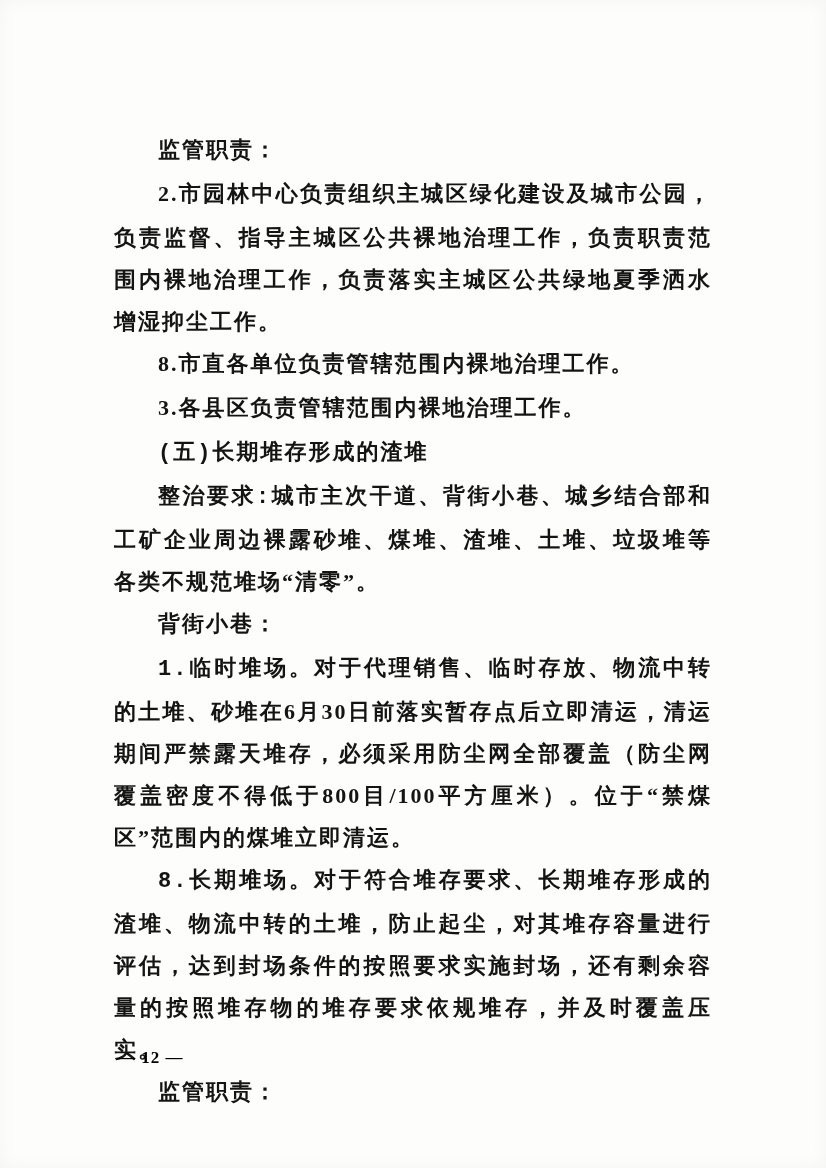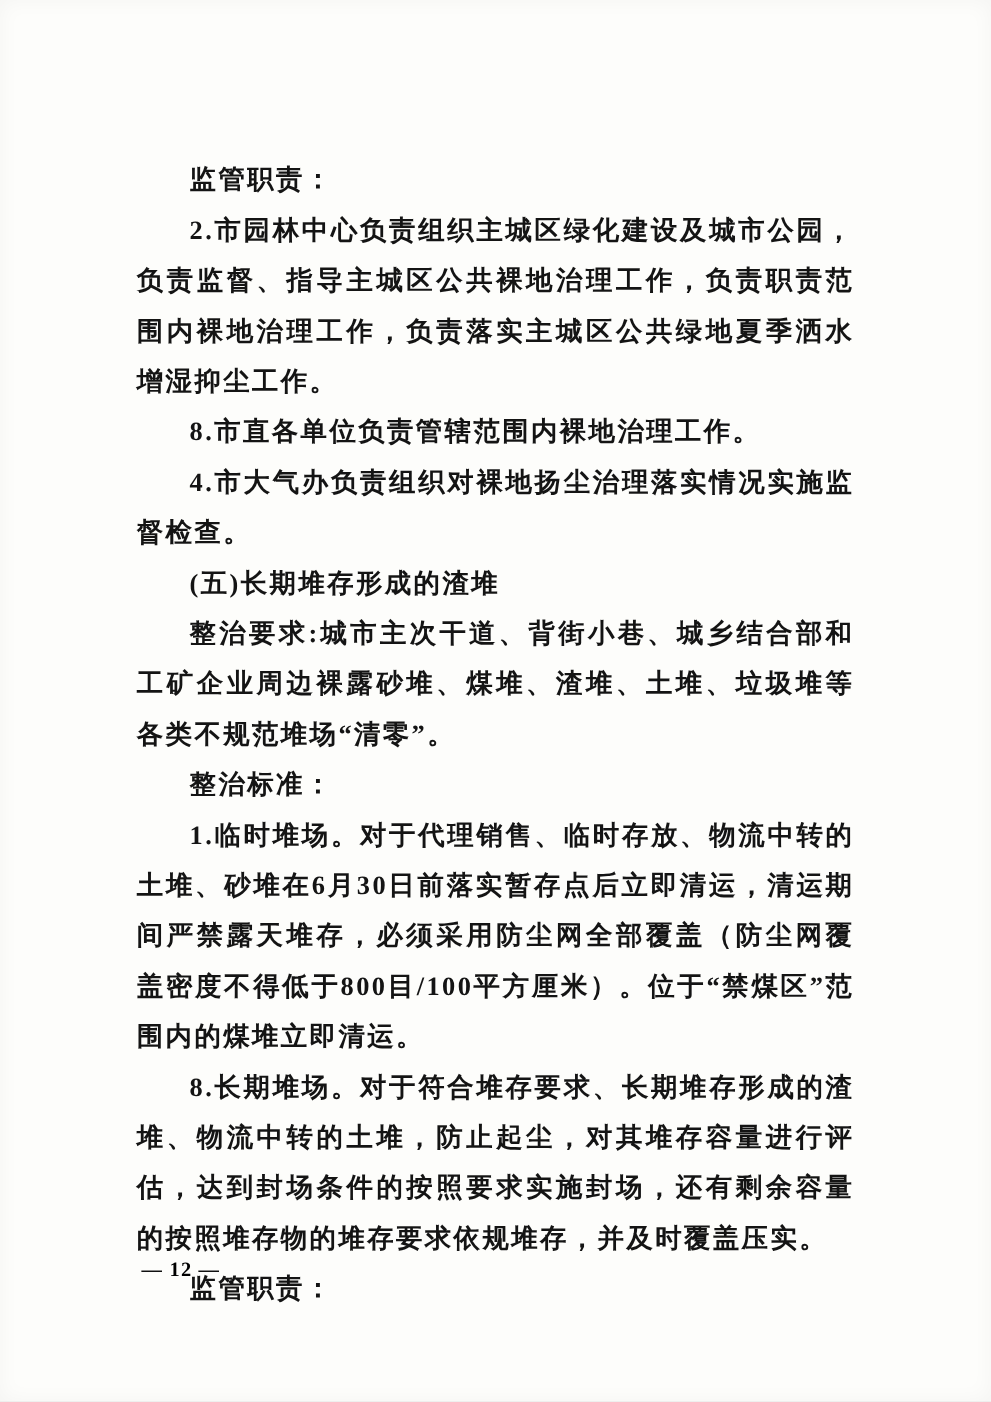--- a/index.html
+++ b/index.html
@@ -30,26 +30,26 @@
     text-justify: inter-ideograph;
   }
   .para {
     margin: 0;
     text-indent: 2em;
     font-weight: 600;
     font-family: "Liberation Serif", serif;
   }
   
   .para.heading .body-text {
-    font-family: Liberation Serif, serif;
+    font-family: Liberation Mono, monospace;
     font-weight: 700;
     margin-top: 26px;
   }
   .lead {
-    font-family: Liberation Serif, serif;
+    font-family: Liberation Mono, monospace;
     font-weight: 700;
   }
   .footer {
     position: absolute;
     left: 118px;
     top: 1048px;
     font-size: 17px;
     letter-spacing: 1px;
     font-weight: 700;
     color: #000000;
@@ -61,28 +61,28 @@
 
 <div class="page">
   <div class="content">
 
     <p class="para heading"><span class="lead"></span><span class="body-text">监管职责：</span></p>
 
     <p class="para"><span class="lead"></span><span class="body-text">2.市园林中心负责组织主城区绿化建设及城市公园，负责监督、指导主城区公共裸地治理工作，负责职责范围内裸地治理工作，负责落实主城区公共绿地夏季洒水增湿抑尘工作。</span></p>
 
     <p class="para"><span class="lead"></span><span class="body-text">8.市直各单位负责管辖范围内裸地治理工作。</span></p>
 
+    <p class="para"><span class="lead"></span><span class="body-text">3.各县区负责管辖范围内裸地治理工作。</span></p>
 
-    <p class="para"><span class="lead"></span><span class="body-text">4.市大气办负责组织对裸地扬尘治理落实情况实施监督检查。</span></p>
 
     <p class="para heading"><span class="lead"></span><span class="body-text">(五)长期堆存形成的渣堆</span></p>
 
     <p class="para"><span class="lead">整治要求:</span><span class="body-text">城市主次干道、背街小巷、城乡结合部和工矿企业周边裸露砂堆、煤堆、渣堆、土堆、垃圾堆等各类不规范堆场“清零”。</span></p>
 
-    <p class="para heading"><span class="lead"></span><span class="body-text">整治标准：</span></p>
+    <p class="para heading"><span class="lead"></span><span class="body-text">背街小巷：</span></p>
 
     <p class="para"><span class="lead">1.临时堆场。</span><span class="body-text">对于代理销售、临时存放、物流中转的土堆、砂堆在6月30日前落实暂存点后立即清运，清运期间严禁露天堆存，必须采用防尘网全部覆盖（防尘网覆盖密度不得低于800目/100平方厘米）。位于“禁煤区”范围内的煤堆立即清运。</span></p>
 
     <p class="para"><span class="lead">8.长期堆场。</span><span class="body-text">对于符合堆存要求、长期堆存形成的渣堆、物流中转的土堆，防止起尘，对其堆存容量进行评估，达到封场条件的按照要求实施封场，还有剩余容量的按照堆存物的堆存要求依规堆存，并及时覆盖压实。</span></p>
 
     <p class="para heading"><span class="lead"></span><span class="body-text">监管职责：</span></p>
 
   </div>
 
   <div class="footer">

